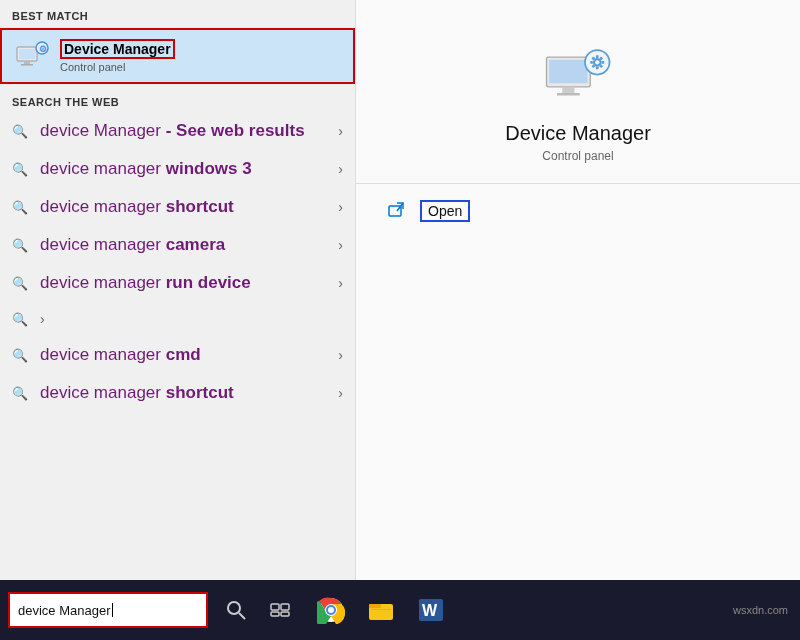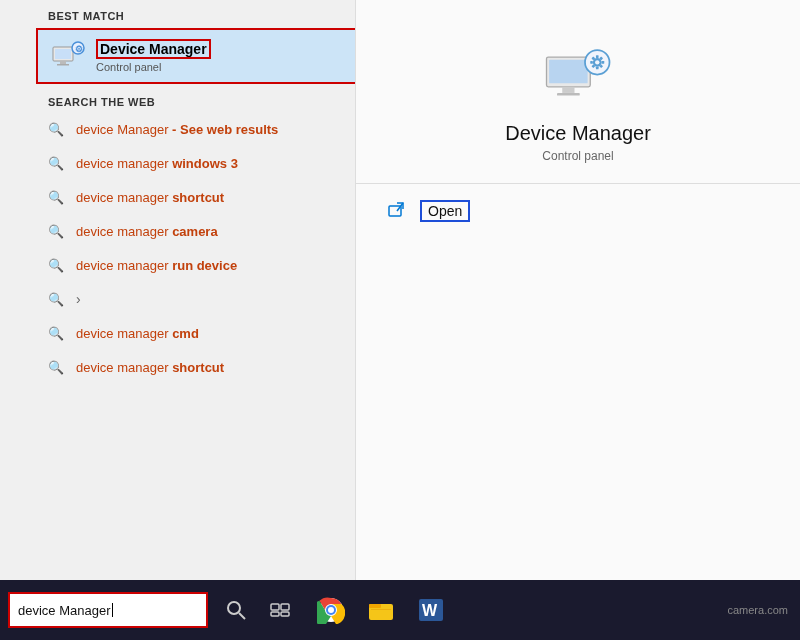--- a/index.html
+++ b/index.html
@@ -14,21 +14,20 @@
 
     
     .left-panel {
       position: absolute;
       left: 0; top: 0;
       width: 355px;
       height: 580px;
       background: #f0f0f0;
       display: flex;
       flex-direction: column;
-      margin-left: 36px;
     }
 
     .best-match-label {
       font-size: 11px;
       font-weight: 600;
       color: #333;
       padding: 10px 12px 6px 12px;
       text-transform: uppercase;
       letter-spacing: 0.5px;
     }
@@ -96,22 +95,22 @@
       flex-shrink: 0;
       color: #666;
       display: flex;
       align-items: center;
       justify-content: center;
       font-size: 13px;
     }
 
     .search-item-text {
       flex: 1;
-      font-size: 13px;
-      color: #c2410c;
+      font-size: 17px;
+      color: #701a75;
     }
 
     .search-item-text .bold {
       font-weight: 700;
     }
 
     .search-item-arrow {
       font-size: 14px;
       color: #666;
     }
@@ -463,16 +462,16 @@
     <div class="taskbar-app">
       <svg width="28" height="28" viewBox="0 0 28 28">
         <rect x="2" y="3" width="24" height="22" rx="2" fill="#2b5797"></rect>
         <text x="5" y="20" font-size="16" fill="#fff" font-weight="bold" font-family="Arial">W</text>
       </svg>
     </div>
 
   </div>
 
   <div class="taskbar-right">
-    <span class="taskbar-watermark">camera.com</span>
+    <span class="taskbar-watermark">wsxdn.com</span>
   </div>
 
 </div>
 
 </body></html>

